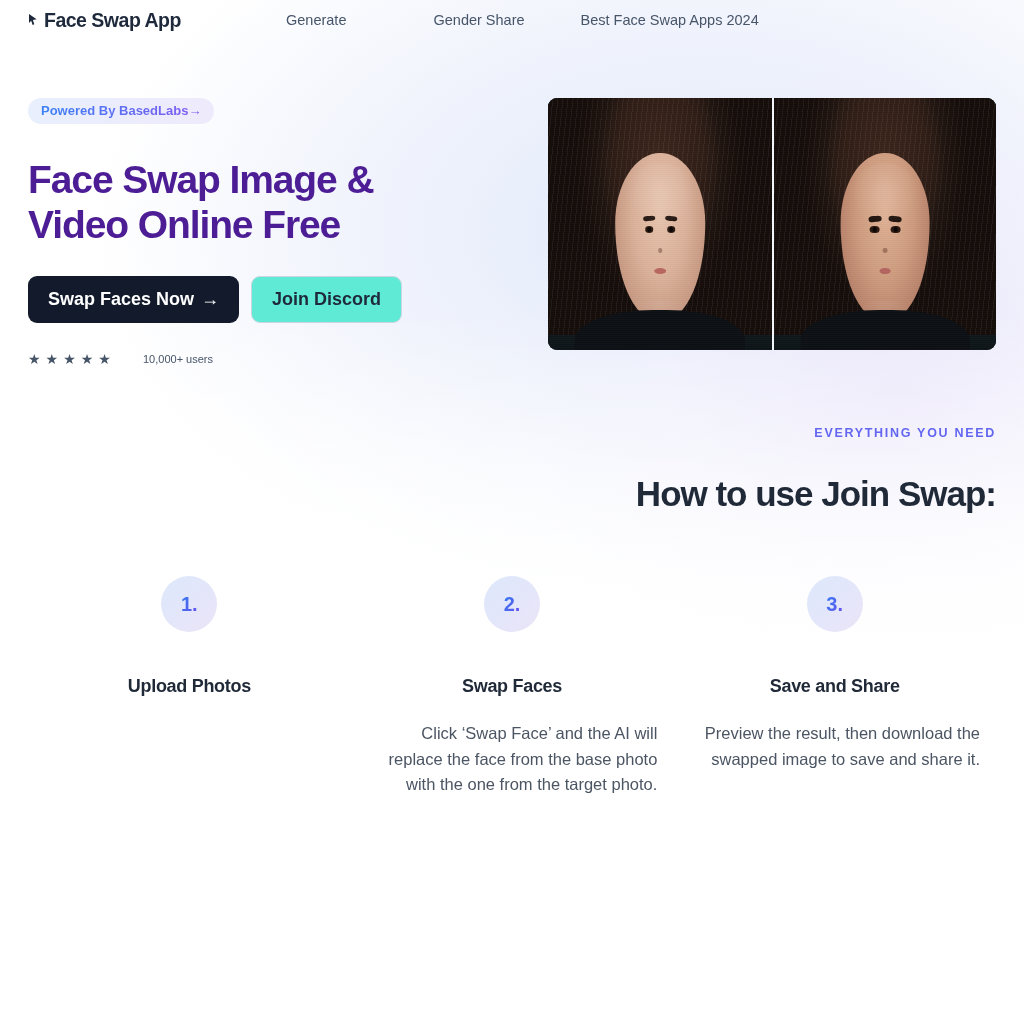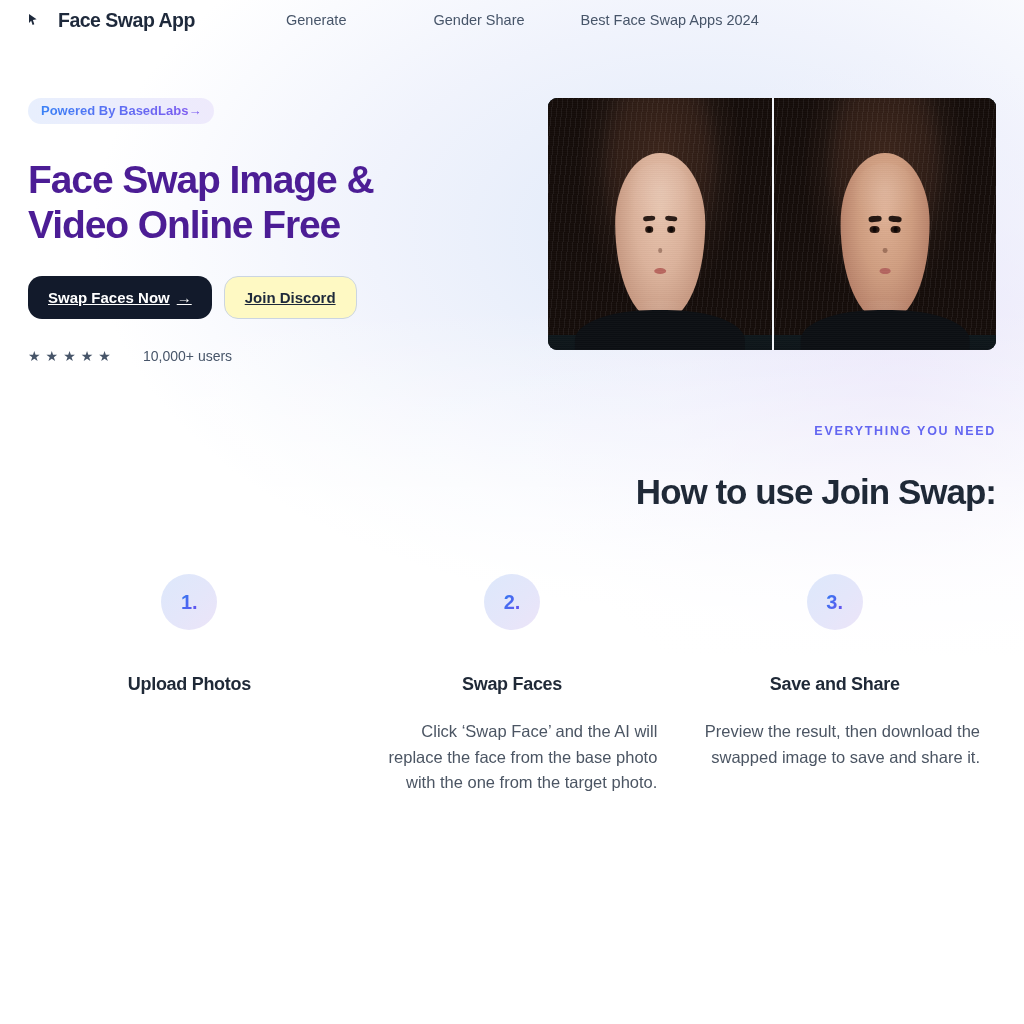--- a/index.html
+++ b/index.html
@@ -64,21 +64,21 @@
   
   .header {
     height: 40px;
     display: flex;
     align-items: center;
     padding: 0 28px;
   }
   .brand {
     display: flex;
     align-items: center;
-    gap: 20px;
+    gap: 6px;
     cursor: pointer;
     width: 258px;
     flex: 0 0 auto;
   }
   .brand-mark {
     width: 10px;
     height: 14px;
     display: block;
     color: #1e293b;
     flex: 0 0 auto;
@@ -155,58 +155,57 @@
   }
 
   .hero-actions {
     margin-top: 29px;
     display: flex;
     align-items: center;
     gap: 12px;
   }
   .btn {
     font-family: "Liberation Sans", sans-serif;
-    font-size: 15px;
-    font-weight: bold;
-    border-radius: 14px;
+    font-size: 18px;
+    font-weight: bold;
+    border-radius: 9px;
     cursor: pointer;
     display: inline-flex;
     align-items: center;
     gap: 7px;
     white-space: nowrap;
-    text-decoration: underline;
   }
   .btn-primary {
     background: #121a2b;
     color: #ffffff;
     border: none;
     padding: 13px 20px;
   }
   .btn-secondary {
-    background: #fef9c3;
+    background: #5eead4;
     color: #1e293b;
     border: 1px solid #cbd5e1;
     padding: 12px 20px;
   }
 
   .rating-row {
     margin-top: 29px;
     display: flex;
     align-items: center;
   }
   .stars {
     display: flex;
     gap: 5px;
     color: #475569;
     font-size: 14px;
     line-height: 1;
     width: 115px;
   }
   .rating-label {
-    font-size: 14px;
+    font-size: 11px;
     color: #475569;
   }
 
   .hero-right {
     flex: 1 1 auto;
     display: flex;
     justify-content: flex-end;
     padding-top: 0;
   }
   .compare {

